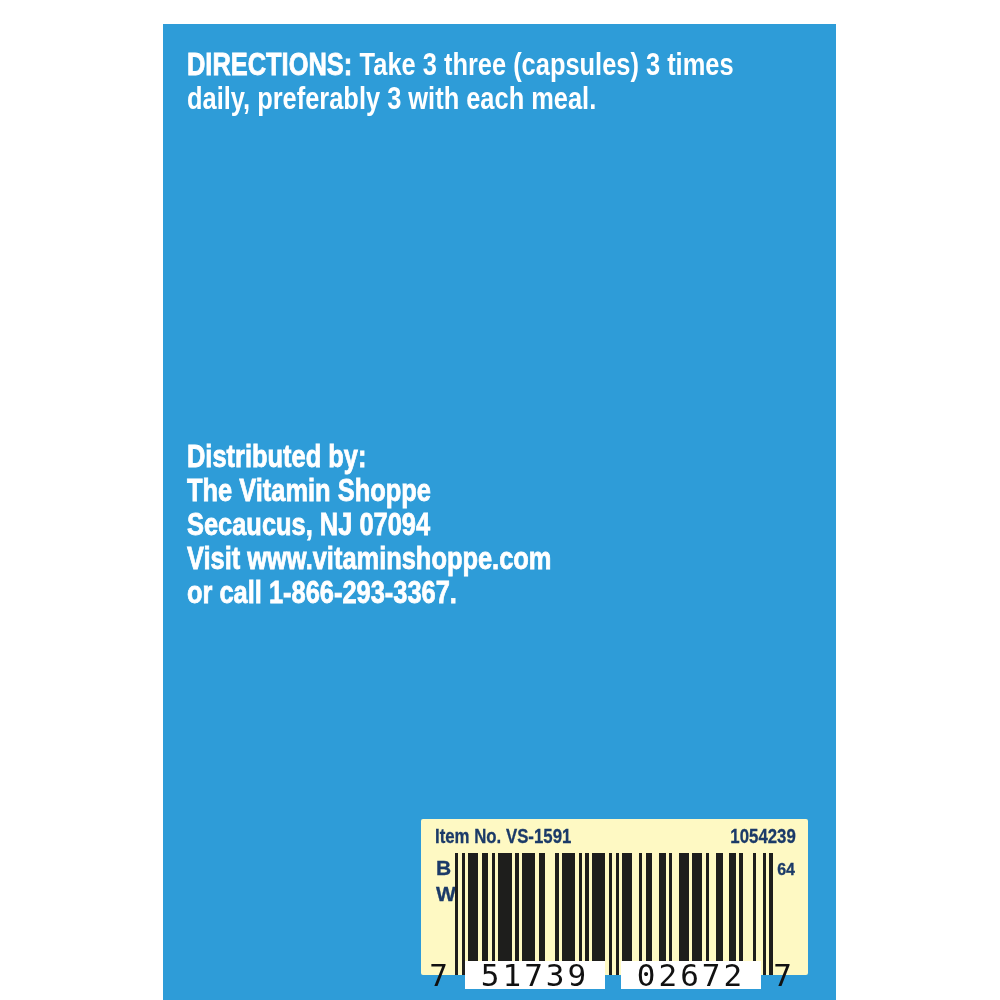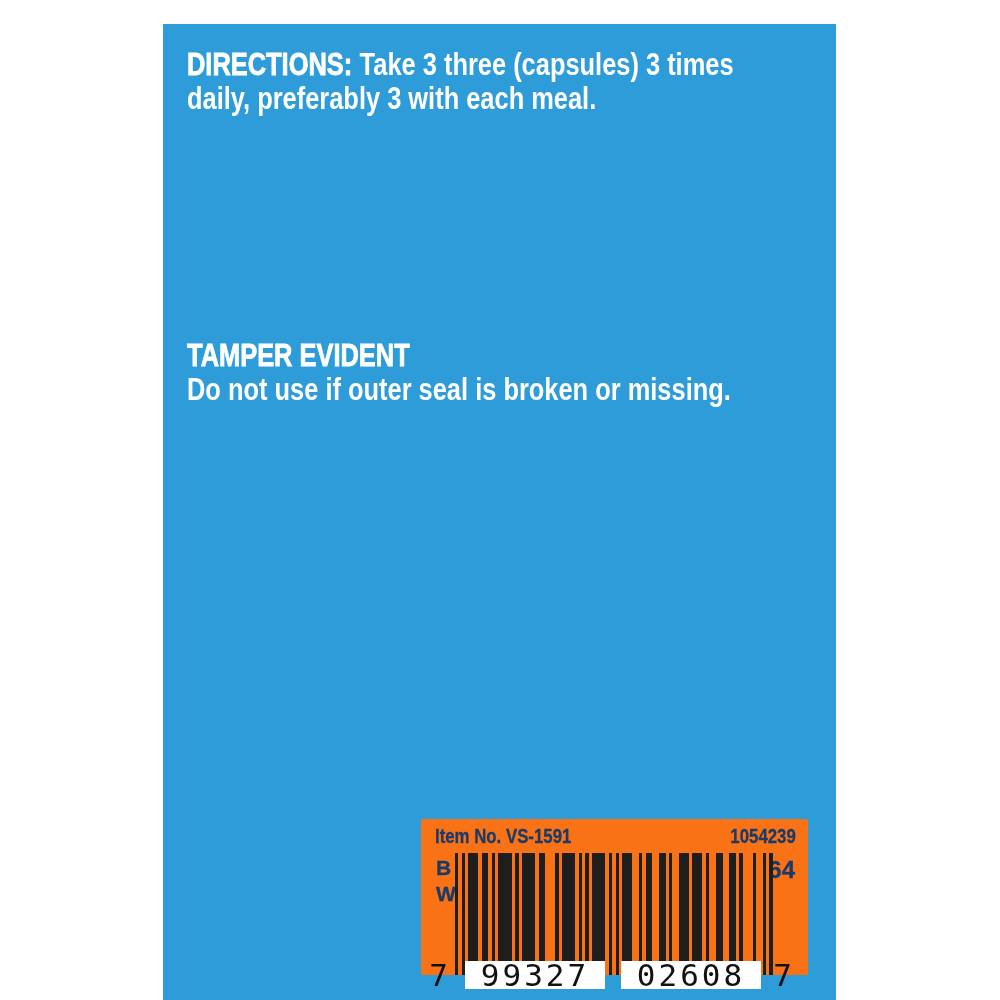--- a/index.html
+++ b/index.html
@@ -14,37 +14,37 @@
   .copy{position:absolute;left:24px;right:10px;color:#fff;}
   .line{
     font-size:31px;line-height:34px;font-weight:700;
     transform:scaleX(0.82);transform-origin:0 0;white-space:nowrap;
   }
   .hd{-webkit-text-stroke:0.8px #ffffff;}
   .hd-inline{-webkit-text-stroke:0.8px #ffffff;margin-right:9px;}
   
   .bcbox{
     position:absolute;left:258px;top:795px;width:387px;height:156px;
-    background:#f97316;border-radius:2px;
+    background:#fef9c3;border-radius:2px;
   }
   .bc-head{
     position:absolute;top:5px;left:14px;right:12px;height:24px;
     font-size:21px;line-height:24px;font-weight:700;
     -webkit-text-stroke:0.3px currentColor;
   }
   .bc-head .l{position:absolute;left:0;top:0;transform:scaleX(0.8);transform-origin:0 0;white-space:nowrap;}
   .bc-head .r{position:absolute;right:0;top:0;transform:scaleX(0.8);transform-origin:100% 0;white-space:nowrap;}
   .bc-bw{
     position:absolute;left:15px;top:36px;
     font-size:21px;line-height:26px;font-weight:700;
     -webkit-text-stroke:0.3px currentColor;
   }
   .bc-64{
     position:absolute;right:13px;top:39px;
-    font-size:24px;line-height:24px;font-weight:700;
+    font-size:16px;line-height:24px;font-weight:700;
     -webkit-text-stroke:0.3px currentColor;
   }
   .bars{
     position:absolute;left:34px;top:34px;width:317px;height:122px;
     display:flex;
   }
   .mod{flex:1 1 0;}
   .bc-digits span{
     position:absolute;top:142px;height:28px;line-height:28px;
     font-family:"DejaVu Sans Mono", monospace;
@@ -62,25 +62,28 @@
 
   <div class="copy" style="top:24px">
     <div class="line">
       <span class="hd-inline">DIRECTIONS:</span><span>Take 3 three (capsules) 3 times</span>
     </div>
     <div class="line">daily, preferably 3 with each meal.</div>
   </div>
 
 
 
-  <div class="copy" style="top:315px">
-    <div class="line hd">TAMPER EVIDENT</div>
-    <div class="line">Do not use if outer seal is broken or missing.</div>
+
+  <div class="copy" style="top:416px">
+    <div class="line hd">Distributed by:</div>
+    <div class="line hd">The Vitamin Shoppe</div>
+    <div class="line hd">Secaucus, NJ 07094</div>
+    <div class="line hd">Visit www.vitaminshoppe.com</div>
+    <div class="line hd">or call 1-866-293-3367.</div>
   </div>
-
 
   <div class="bcbox">
     <div class="bc-head" style="color: rgb(27, 58, 104);">
       <span class="l">Item No. VS-1591</span>
       <span class="r">1054239</span>
     </div>
     <div class="bc-bw" style="color: rgb(27, 58, 104);">
       <div>B</div>
       <div>W</div>
     </div>
@@ -177,19 +180,19 @@
         <div class="mod"></div>
         <div class="mod" style="background: rgb(30, 30, 28);"></div>
         <div class="mod"></div>
         <div class="mod"></div>
         <div class="mod" style="background: rgb(30, 30, 28);"></div>
         <div class="mod"></div>
         <div class="mod" style="background: rgb(30, 30, 28);"></div>
       </div>
     <div class="bc-digits">
       <span class="d1">7</span>
-      <span class="g1">99327</span>
-      <span class="g2">02608</span>
+      <span class="g1">51739</span>
+      <span class="g2">02672</span>
       <span class="d2">7</span>
     </div>
   </div>
 
 </div>
 
 </body></html>

